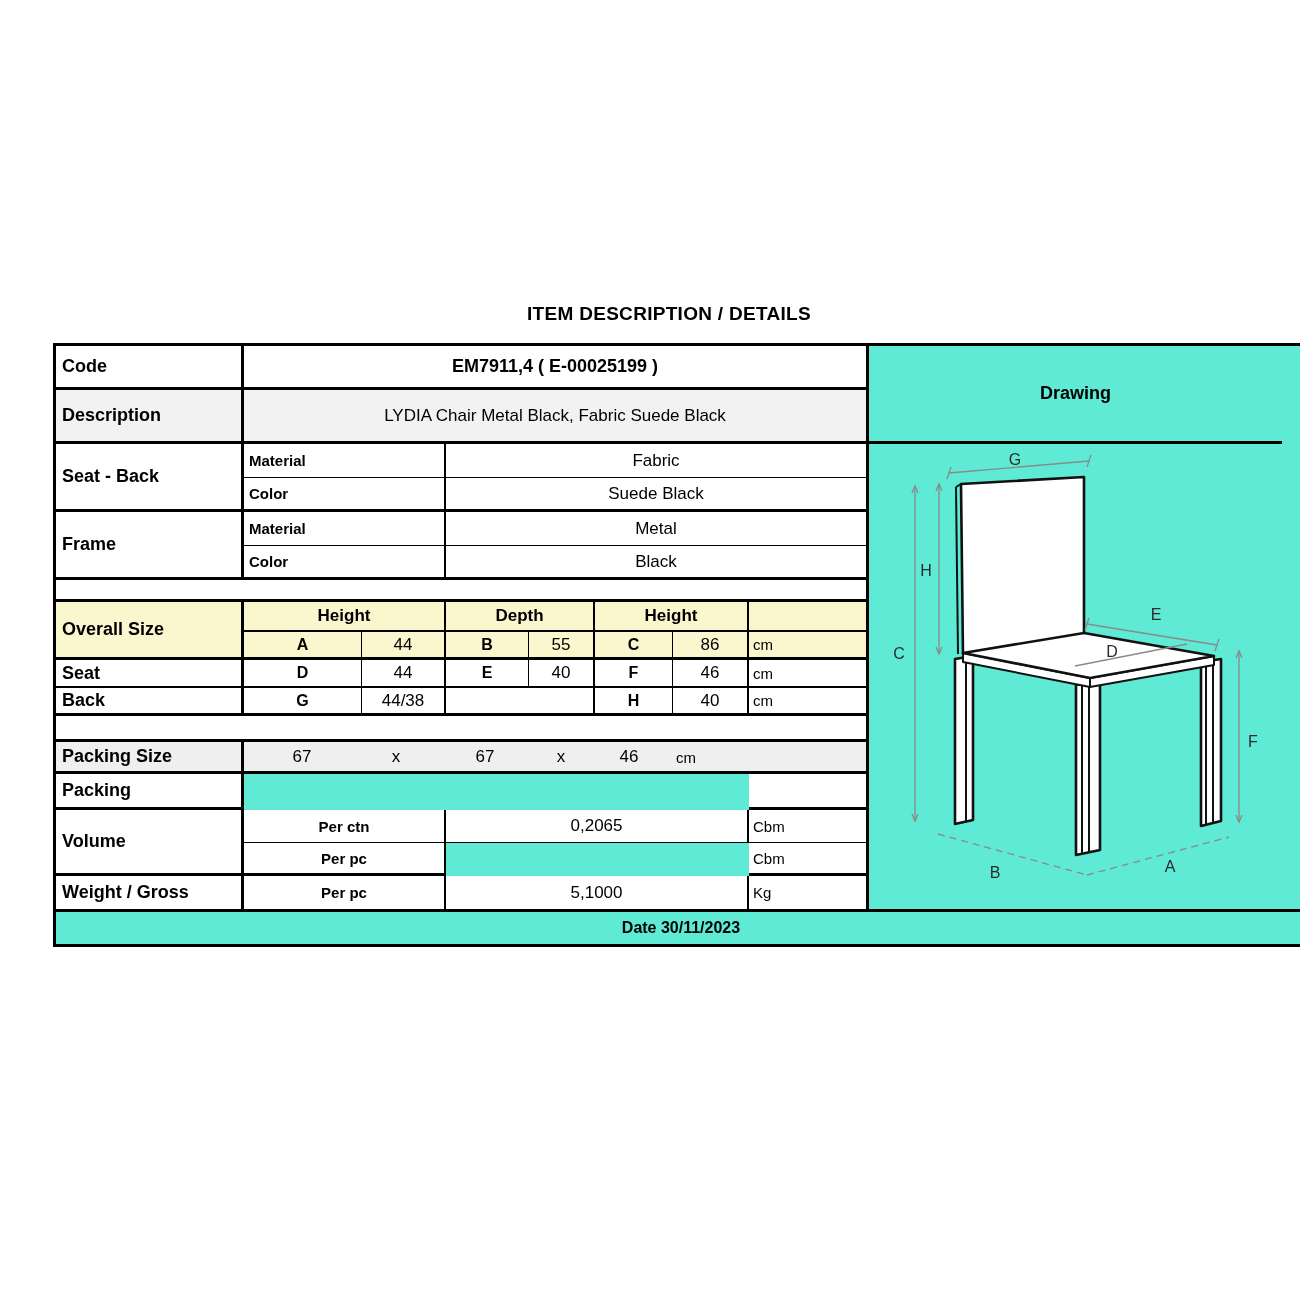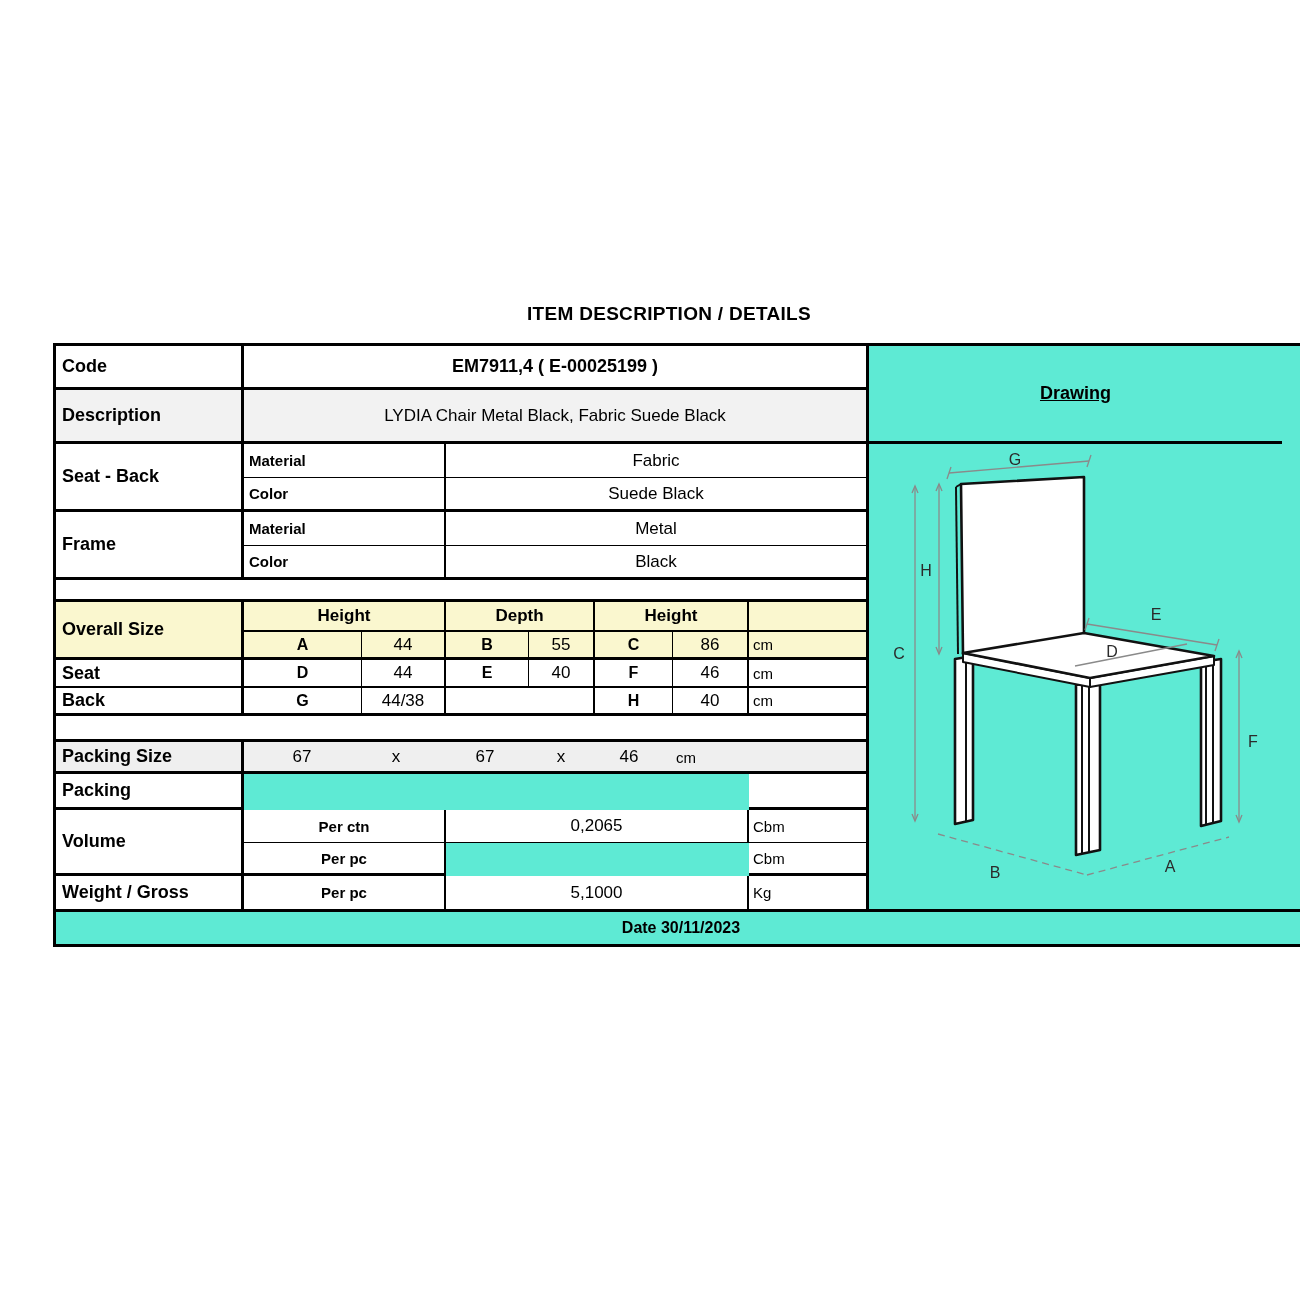--- a/index.html
+++ b/index.html
@@ -21,21 +21,21 @@
   .sublab{font-weight:bold;font-size:15px;padding-left:5px;}
   .ctr{justify-content:center;text-align:center;}
   .bold{font-weight:bold;}
   .sz-letter{font-weight:bold;font-size:16px;justify-content:center;}
   .unit{font-size:15px;padding-left:4px;}
   .val{font-size:17px;justify-content:center;}
   .hdr{font-weight:bold;font-size:17px;justify-content:center;}
   .grey{background:#f2f2f2;} .grey2{background:#efefef;} .yellow{background:#faf7cf;}
   .pack-cell{position:relative;}
   .pack-cell span{position:absolute;top:50%;transform:translate(-50%,-50%);font-size:17px;}
-  .right-panel{width:416px;border-left:3px solid #000;box-sizing:border-box;display:flex;flex-direction:column;text-decoration:underline;}
+  .right-panel{width:416px;border-left:3px solid #000;box-sizing:border-box;display:flex;flex-direction:column;}
   .drawing-hdr{height:98px;border-bottom:3px solid #000;box-sizing:border-box;display:flex;
                align-items:center;justify-content:center;font-weight:bold;font-size:18px;}
   .drawing-area{height:465px;box-sizing:border-box;position:relative;}
   .date-row{border-top:3px solid #000;height:32px;display:flex;align-items:center;
             justify-content:center;font-weight:bold;font-size:16px;}
   svg text{font-family:"Liberation Sans", sans-serif;font-size:16px;fill:#2b2b2b;}
   .chair{stroke:#111;fill:#fff;stroke-width:2.6;stroke-linejoin:round;}
   .chair-thin{stroke:#111;fill:#fff;stroke-width:2;stroke-linejoin:round;}
   .dim{stroke:#8a8a8a;stroke-width:1.3;fill:none;}
 </style>

